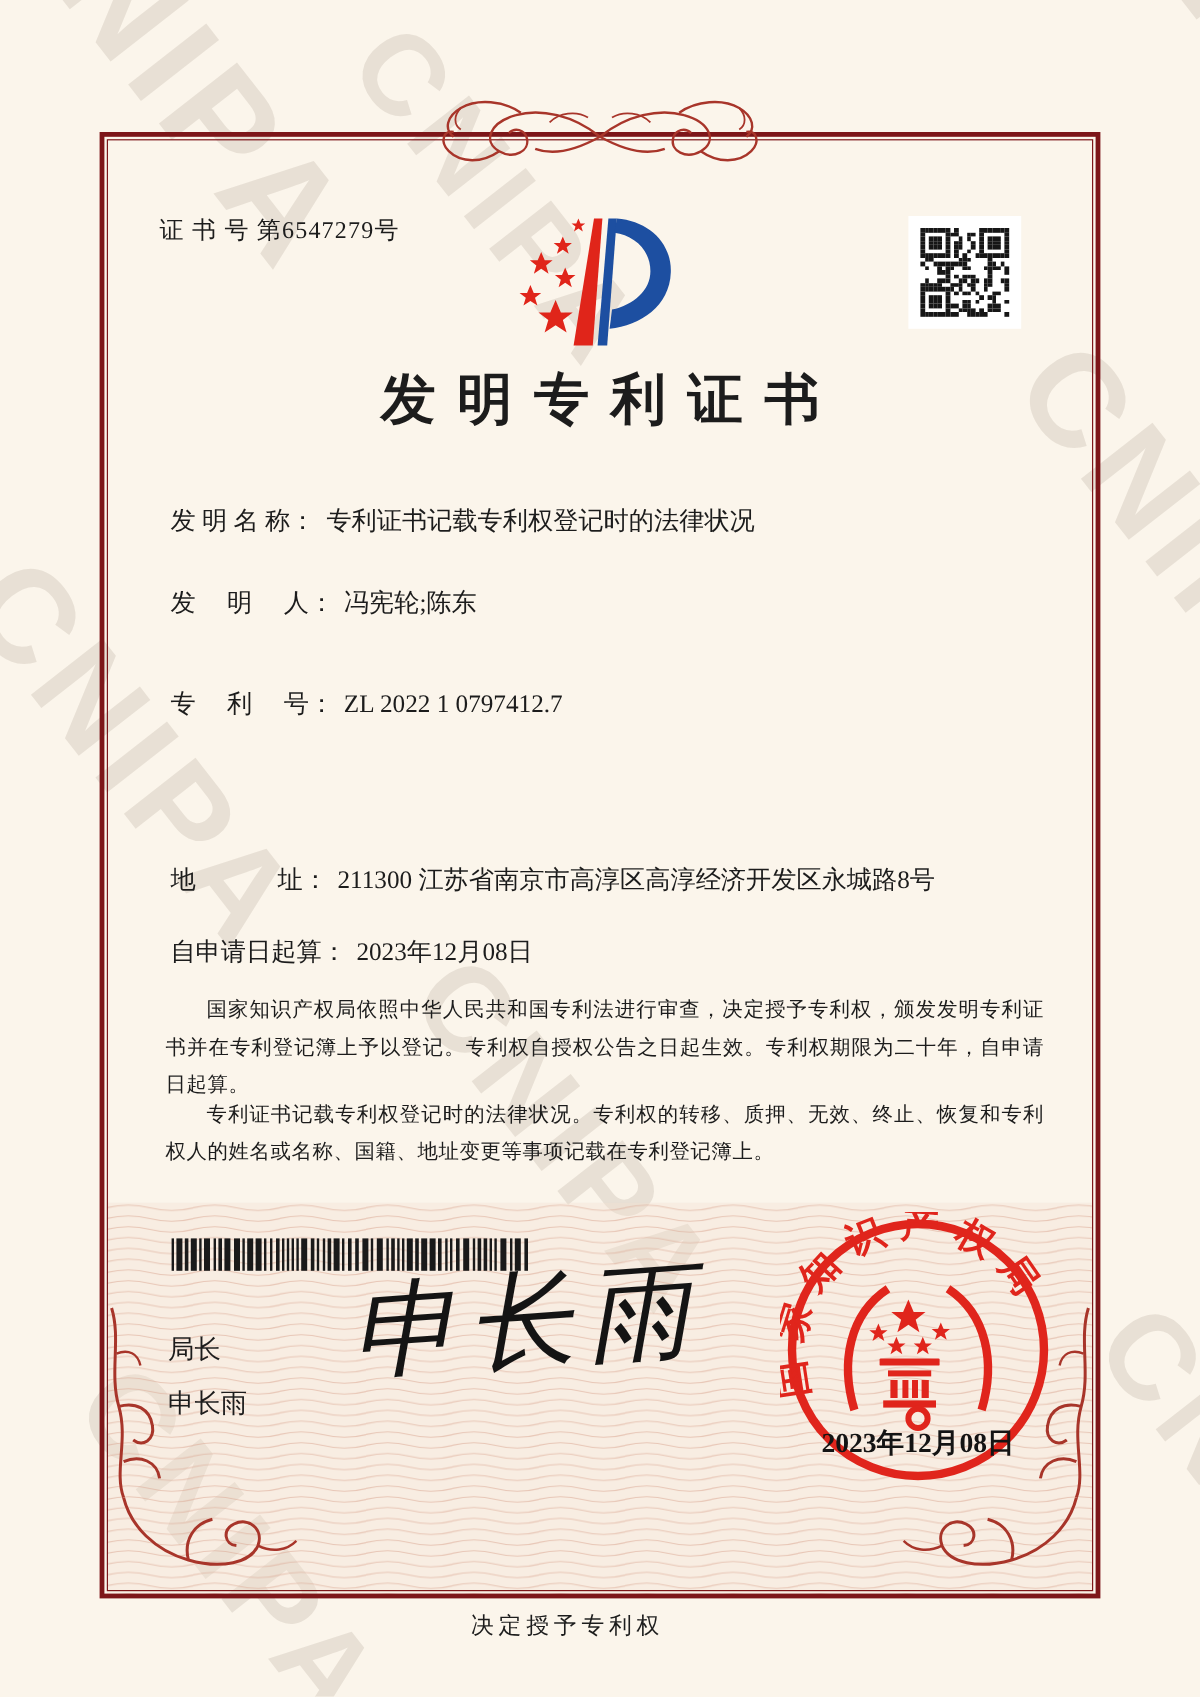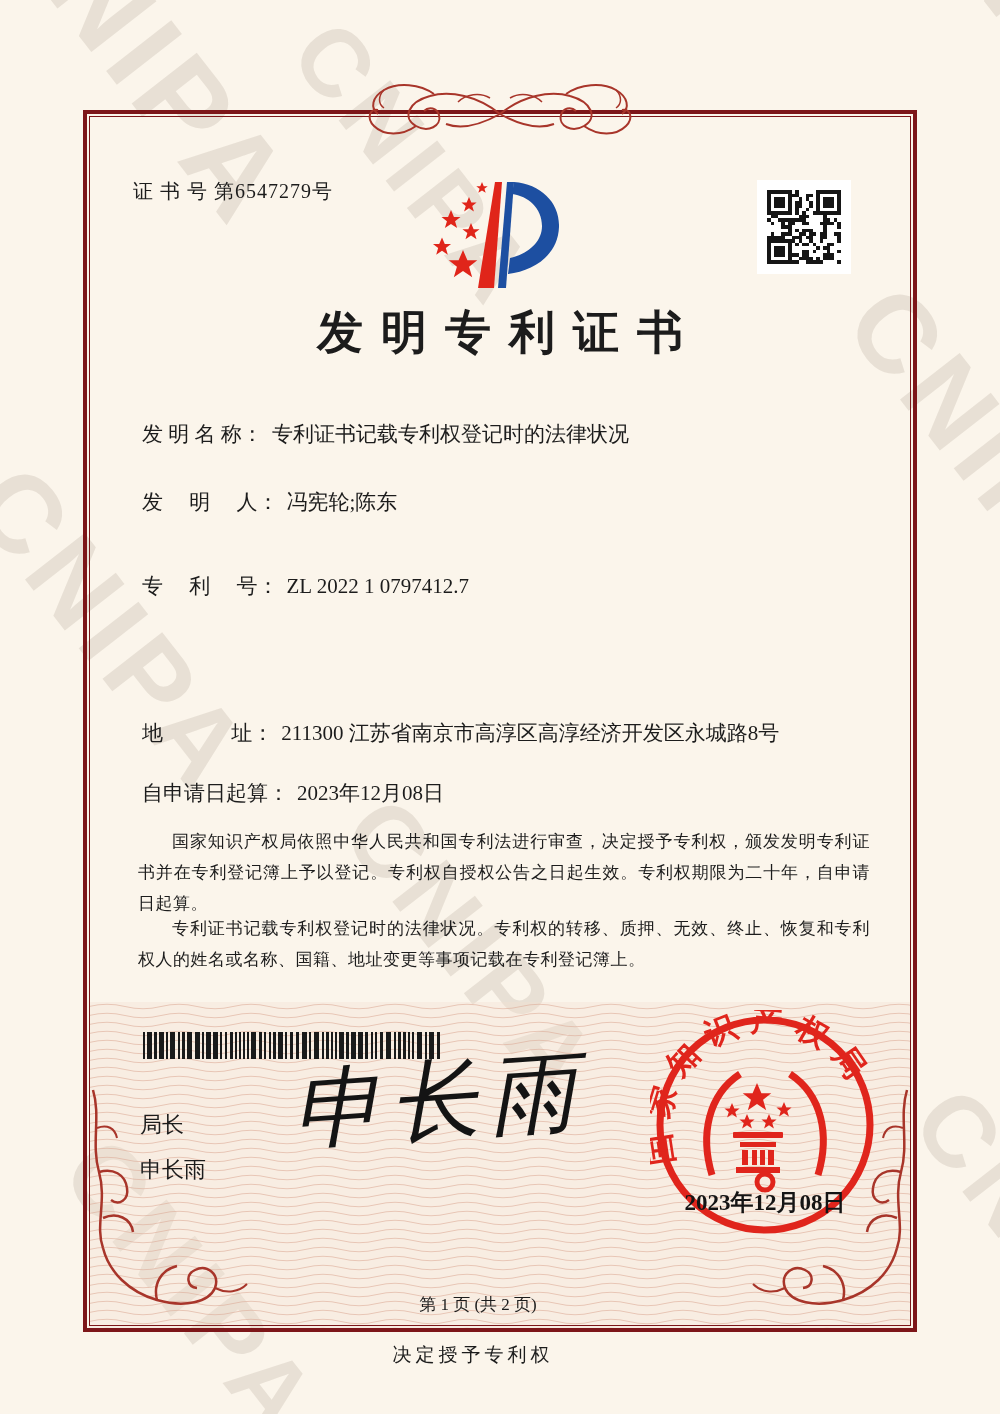--- a/index.html
+++ b/index.html
@@ -444,17 +444,16 @@
       <rect x="110" y="140" width="5" height="15" stroke="none"></rect>
       <rect x="118" y="140" width="6" height="15" stroke="none"></rect>
       <rect x="86" y="157" width="44" height="6" stroke="none"></rect>
       <path d="M62,165 C50,125 58,85 90,64" fill="none" stroke-width="7"></path>
       <path d="M168,165 C180,125 172,85 140,64" fill="none" stroke-width="7"></path>
       <circle cx="115" cy="172" r="8" fill="none" stroke-width="5"></circle>
     </g>
     <text x="115" y="200" text-anchor="middle" font-size="23" font-weight="bold" fill="#141414" font-family="Liberation Serif, DejaVu Serif, serif">2023年12月08日</text>
   </svg>
 
-  <div class="pageno">第 1 页 (共 2 页)</div>
 
   <div class="contnote">决定授予专利权</div>
 
 </div>
 
 </body></html>

